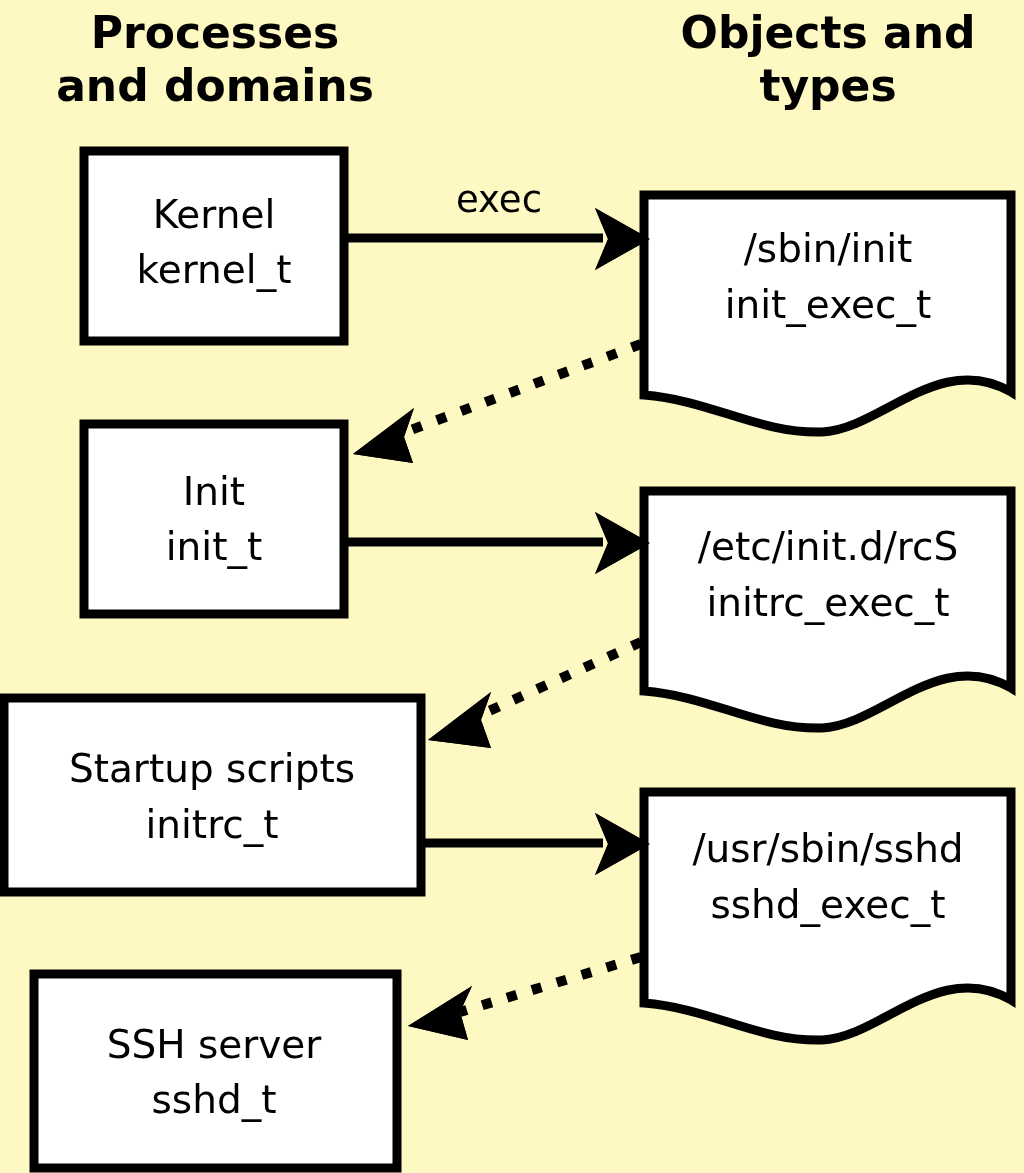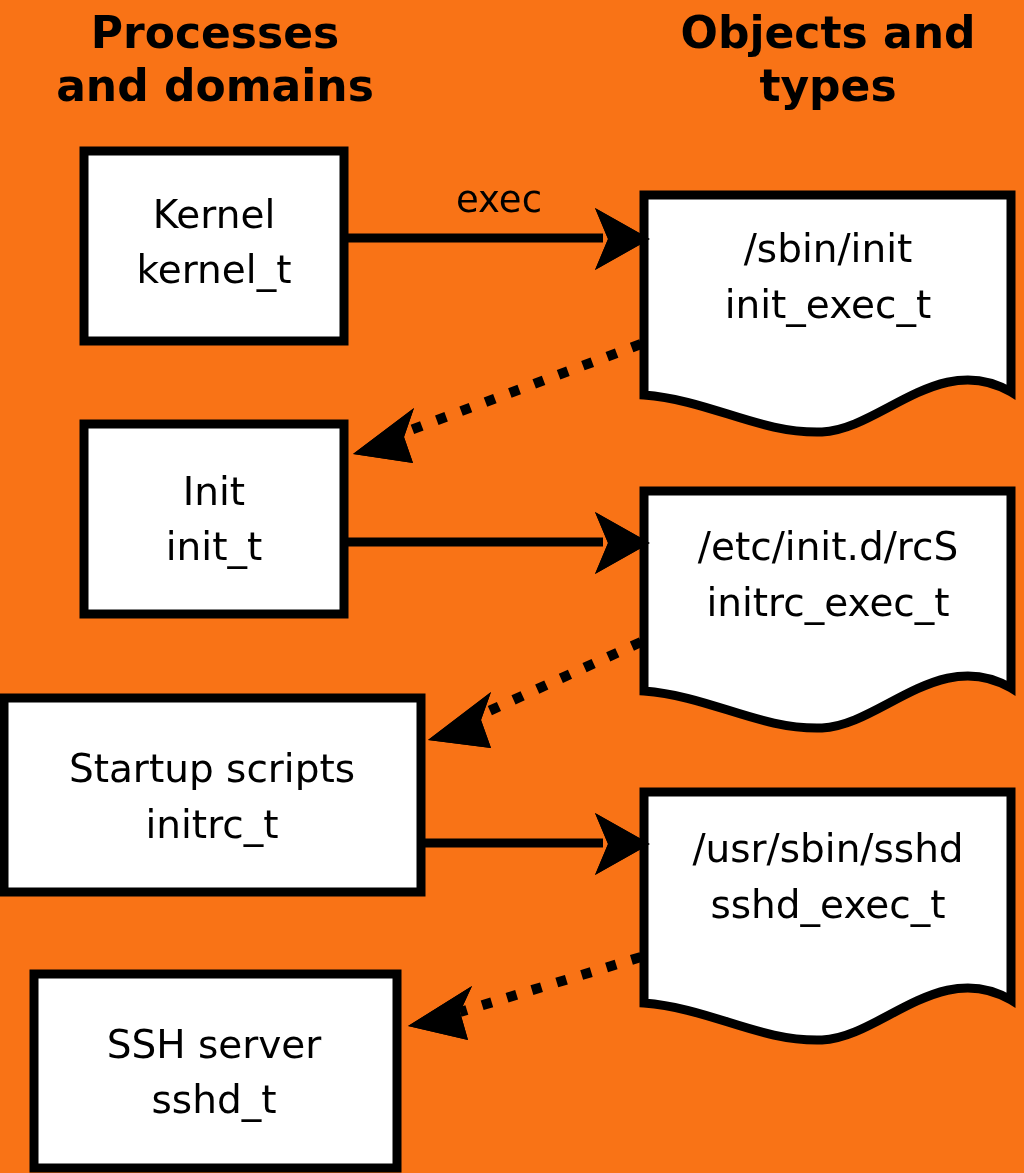--- a/index.html
+++ b/index.html
@@ -7,21 +7,21 @@
     padding: 0;
     background: #ffffff;
   }
   body {
     font-family: "DejaVu Sans", sans-serif;
   }
   #canvas {
     position: relative;
     width: 1024px;
     height: 1173px;
-    background: #f97316;
+    background: #fef9c3;
     overflow: hidden;
   }
   #diagram-svg {
     position: absolute;
     left: 0;
     top: 0;
     width: 1024px;
     height: 1173px;
   }
   .col-header {

